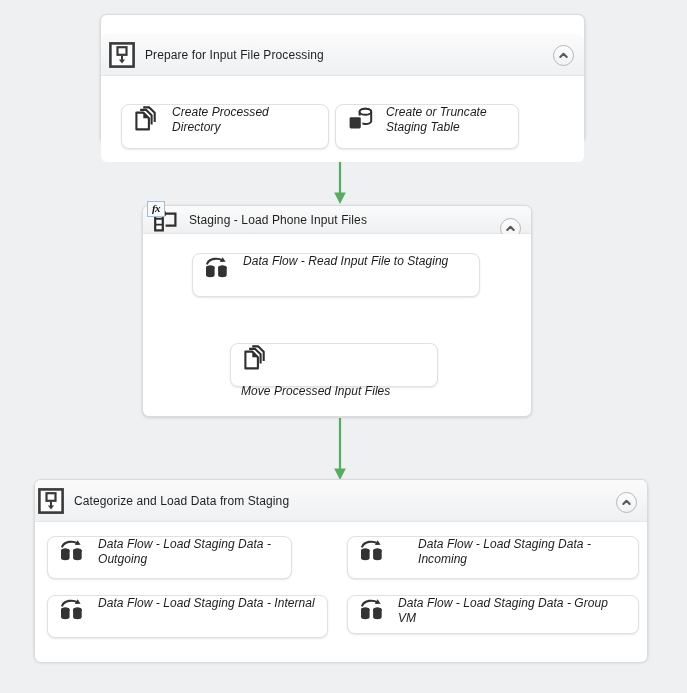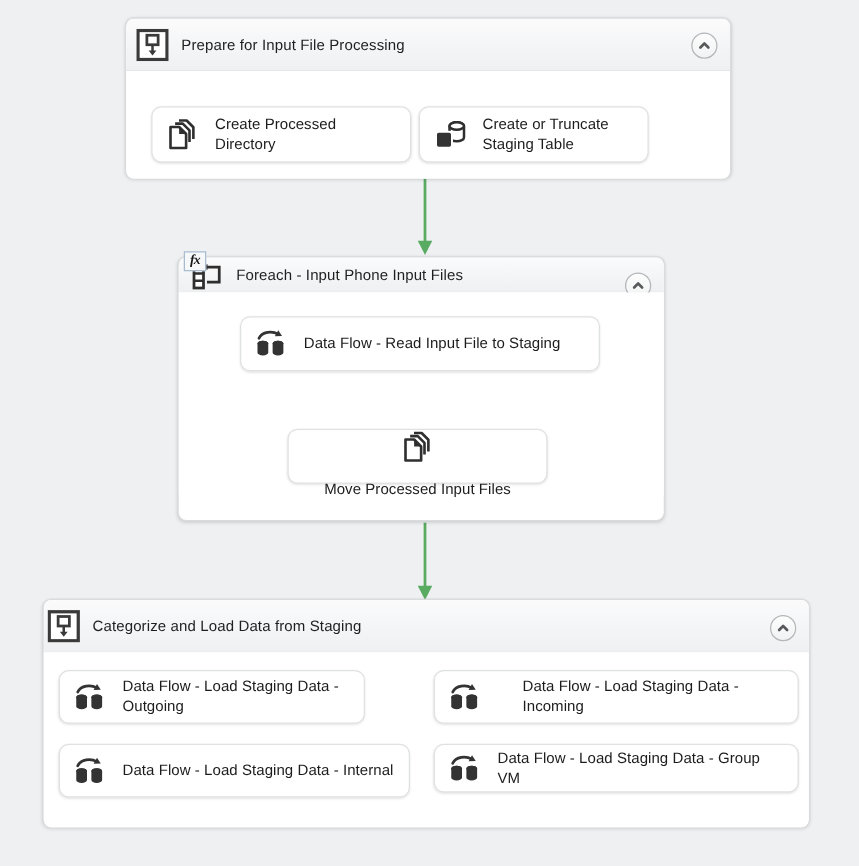--- a/index.html
+++ b/index.html
@@ -114,23 +114,24 @@
 
   
   .task {
     position: absolute;
     background: #ffffff;
     border: 1px solid #dfe1e3;
     border-radius: 8px;
     box-shadow: 0 1px 2px rgba(0,0,0,0.10);
     box-sizing: border-box;
     display: flex;
-    align-items: center;
+    align-items: flex-start;
     padding: 0 10px;
     gap: 12px;
+    font-style: italic;
   }
   .task-label {
     font-size: 12px;
     color: #1c1c1c;
     line-height: 1.28;
     letter-spacing: 0.05px;
   }
   .task-icon {
     width: 28px;
     height: 28px;
@@ -204,21 +205,21 @@
     <path d="M22 46 L16.2 34.5 L27.8 34.5 Z" fill="#5aab62"></path>
   </svg>
 
   <svg class="connector" style="left:318px; top:418px; width:44px; height:66px;" viewBox="0 0 44 66">
     <path d="M22 0 V54" stroke="#5aab62" stroke-width="2.2" fill="none"></path>
     <path d="M22 62 L16.2 50.5 L27.8 50.5 Z" fill="#5aab62"></path>
   </svg>
 
   <div class="container" style="left:100px; top:14px; width:485px; height:129px;">
 
-    <div class="container-header" style="padding-left:8px;">
+    <div class="container-header" style="padding-left:8px;margin-top:19px;">
       <svg class="seq-icon" style="margin-right:10px;">
           <use href="#icon-sequence"></use>
         </svg>
       <span class="container-title">Prepare for Input File Processing</span>
 
       <div class="chevron-btn" style="right:10px; top:11px;">
         <svg width="11" height="11" viewBox="0 0 11 11">
           <path d="M2.3 7.0 L5.5 3.8 L8.7 7.0" fill="none" stroke="#58595b" stroke-width="2.1" stroke-linecap="round" stroke-linejoin="round"></path>
         </svg>
       </div>
@@ -245,21 +246,21 @@
 
   <div class="container" style="left:142px; top:205px; width:390px; height:212px;">
 
     <div class="container-header" style="padding-left:6px; height:28px;">
       <div class="foreach-icon-wrap" style="margin-right:10px;">
         <svg class="foreach-icon">
             <use href="#icon-foreach"></use>
           </svg>
         <div class="fx-badge">fx</div>
       </div>
-      <span class="container-title">Foreach - Input Phone Input Files</span>
+      <span class="container-title">Staging - Load Phone Input Files</span>
 
       <div class="chevron-btn" style="right:10px; top:12px;">
         <svg width="11" height="11" viewBox="0 0 11 11">
           <path d="M2.3 7.0 L5.5 3.8 L8.7 7.0" fill="none" stroke="#58595b" stroke-width="2.1" stroke-linecap="round" stroke-linejoin="round"></path>
         </svg>
       </div>
     </div>
 
     <div class="container-body" style="height:167px;">
 

